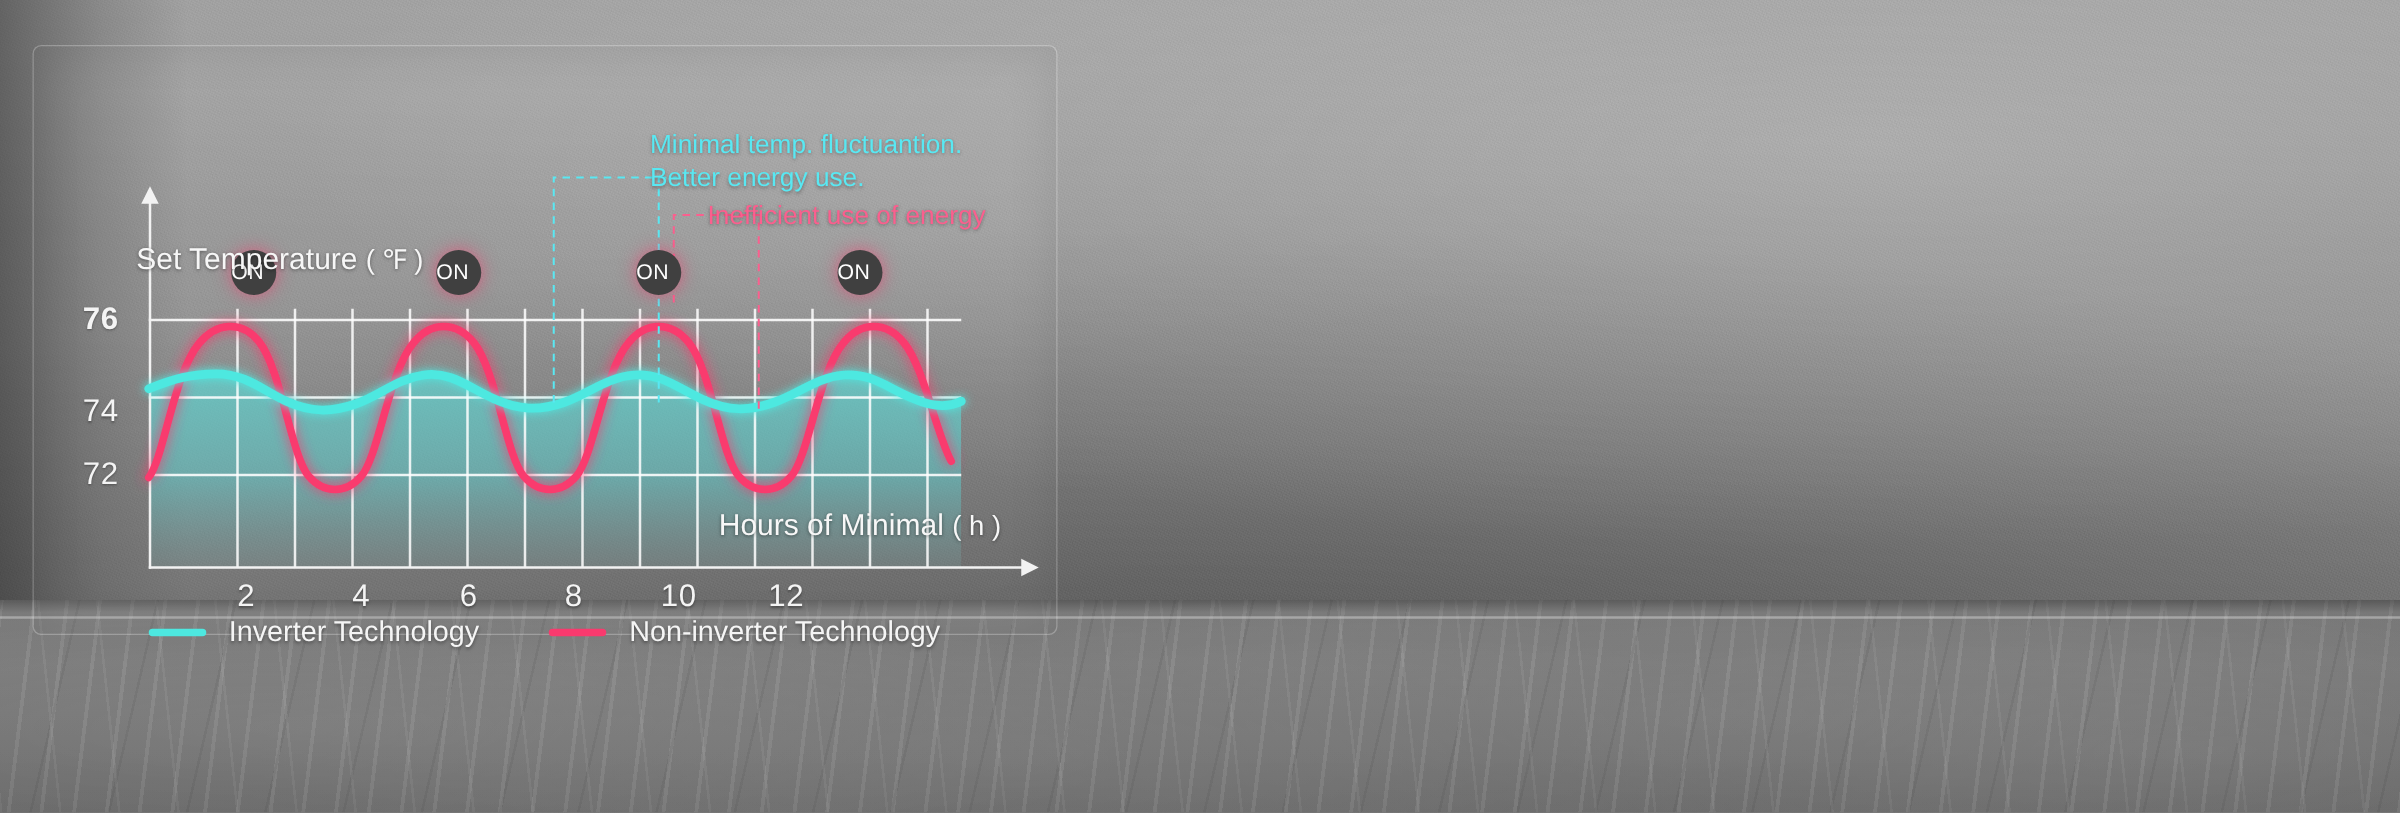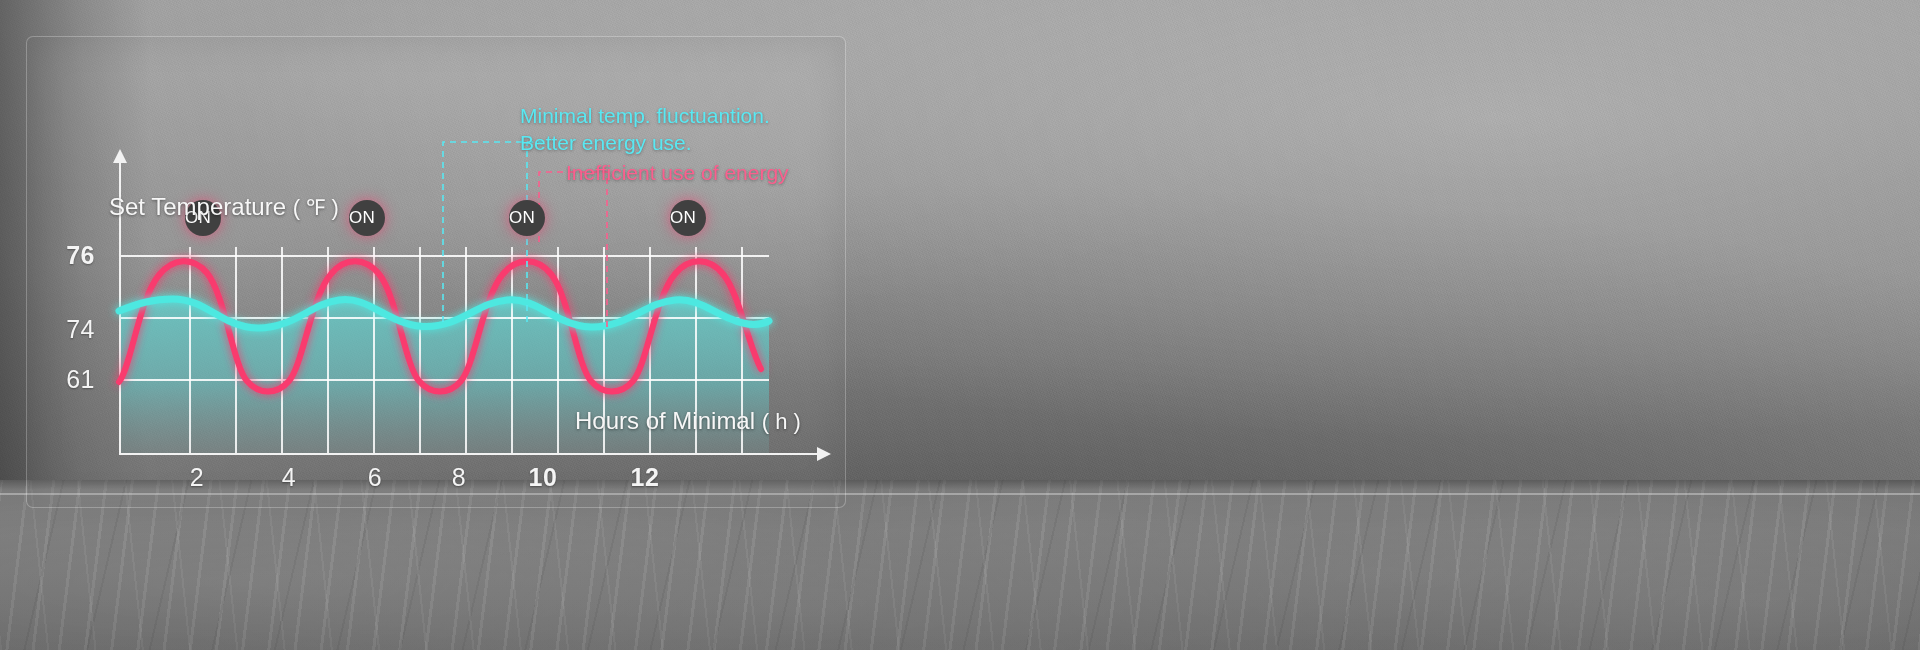--- a/index.html
+++ b/index.html
@@ -196,38 +196,48 @@
       </div>
       <div class="on-badge" style="left:482px;top:163px;">
         <span>ON</span>
       </div>
       <div class="on-badge" style="left:643px;top:163px;">
         <span>ON</span>
       </div>
 
       <div class="ylabel" style="left:20px;top:204px;font-weight:bold;">76</div>
       <div class="ylabel" style="left:20px;top:266px;margin-top:12px;">74</div>
-      <div class="ylabel" style="left:20px;top:328px;">61</div>
+      <div class="ylabel" style="left:20px;top:328px;">72</div>
 
       <div class="xlabel" style="left:140px;top:426px;">2</div>
       <div class="xlabel" style="left:232px;top:426px;">4</div>
       <div class="xlabel" style="left:318px;top:426px;">6</div>
       <div class="xlabel" style="left:402px;top:426px;">8</div>
-      <div class="xlabel" style="left:486px;top:426px;font-weight:bold;">10</div>
-      <div class="xlabel" style="left:588px;top:426px;font-weight:bold;">12</div>
+      <div class="xlabel" style="left:486px;top:426px;">10</div>
+      <div class="xlabel" style="left:572px;top:426px;">12</div>
 
       <div class="axis-title" style="left:82px;top:154px;">
         <span>Set Temperature</span>
         <span class="unit">( ℉ )</span>
       </div>
       <div class="axis-title" style="left:548px;top:370px;">
         <span>Hours of Minimal</span>
         <span class="unit">( h )</span>
       </div>
 
       <div class="anno pink" style="left:539px;top:123px;">Inefficient use of energy</div>
       <div class="anno cyan" style="left:493px;top:66px;">Minimal temp. fluctuantion.
 Better energy use.</div>
 
+      <div class="legend">
+        <div class="legend-item">
+          <span class="legend-swatch" style="background:#4de8e0;"></span>
+          <span class="legend-text">Inverter Technology</span>
+        </div>
+        <div class="legend-item">
+          <span class="legend-swatch" style="background:#f93a6e;"></span>
+          <span class="legend-text">Non-inverter Technology</span>
+        </div>
+      </div>
 
     </div>
   </div>
 </div>
 
 </body></html>

